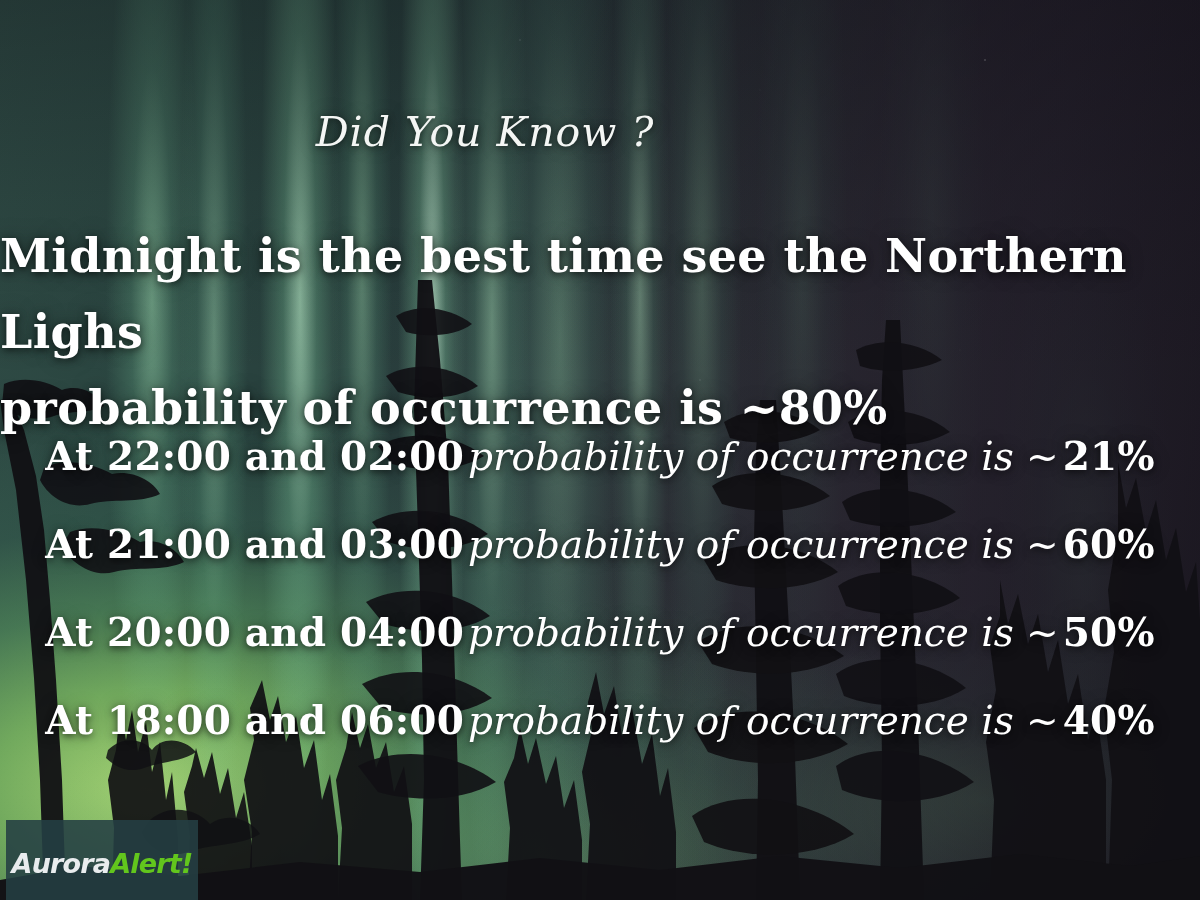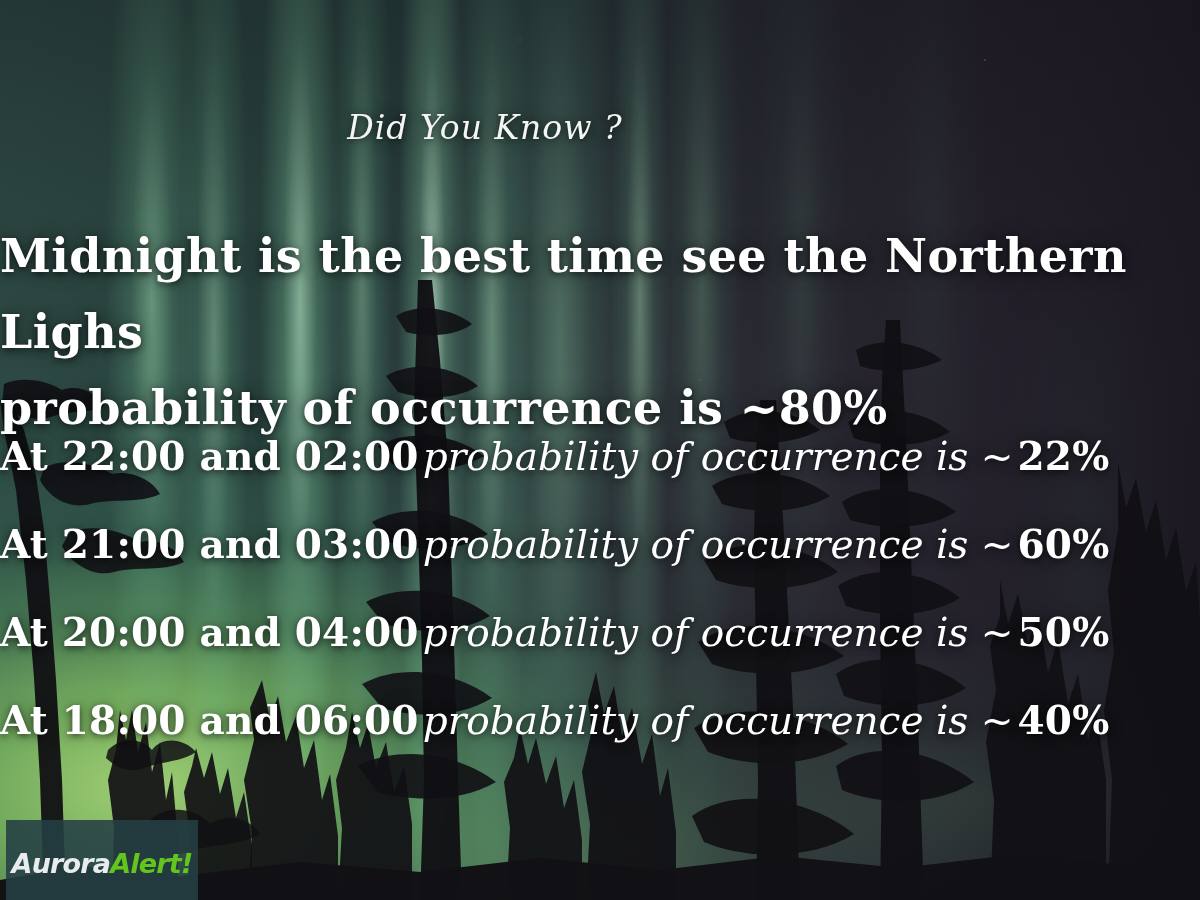--- a/index.html
+++ b/index.html
@@ -172,21 +172,21 @@
 
   .title {
     position: absolute;
     top: 108px;
     left: 0;
     width: 970px;
     text-align: center;
     font-family: "DejaVu Serif", serif;
     font-style: italic;
     font-weight: 400;
-    font-size: 33px;
+    font-size: 41px;
     letter-spacing: 1px;
     color: #f4f6f4;
     text-shadow: 0 1px 6px rgba(0,0,0,0.55), 0 0 18px rgba(0,0,0,0.35);
   }
 
   .headline {
     position: absolute;
     top: 218px;
     left: 0;
     width: 1200px;
@@ -203,21 +203,21 @@
   .rows {
     position: absolute;
     top: 412px;
     left: 0;
     width: 1200px;
   }
   .row {
     height: 88px;
     display: flex;
     align-items: center;
-    justify-content: flex-start;
+    justify-content: center;
     white-space: nowrap;
     font-family: "DejaVu Serif", serif;
     font-size: 39px;
     color: #ffffff;
     text-shadow: 0 2px 7px rgba(0,0,0,0.6), 0 0 18px rgba(0,0,0,0.32);
   }
   .row .seg-time {
     font-weight: 700;
     letter-spacing: 0.2px;
   }
@@ -343,21 +343,21 @@
     <div class="headline">
       <span class="hl-line">Midnight is the best time see the Northern Lighs</span>
       <span class="hl-line">probability of occurrence is ~80%</span>
     </div>
 
     <div class="rows">
 
       <div class="row">
         <span class="seg-time">At 22:00 and 02:00</span>
         <span class="seg-mid">probability of occurrence is ~</span>
-        <span class="seg-pct">22%</span>
+        <span class="seg-pct">21%</span>
       </div>
 
       <div class="row">
         <span class="seg-time">At 21:00 and 03:00</span>
         <span class="seg-mid">probability of occurrence is ~</span>
         <span class="seg-pct">60%</span>
       </div>
 
       <div class="row">
         <span class="seg-time">At 20:00 and 04:00</span>

